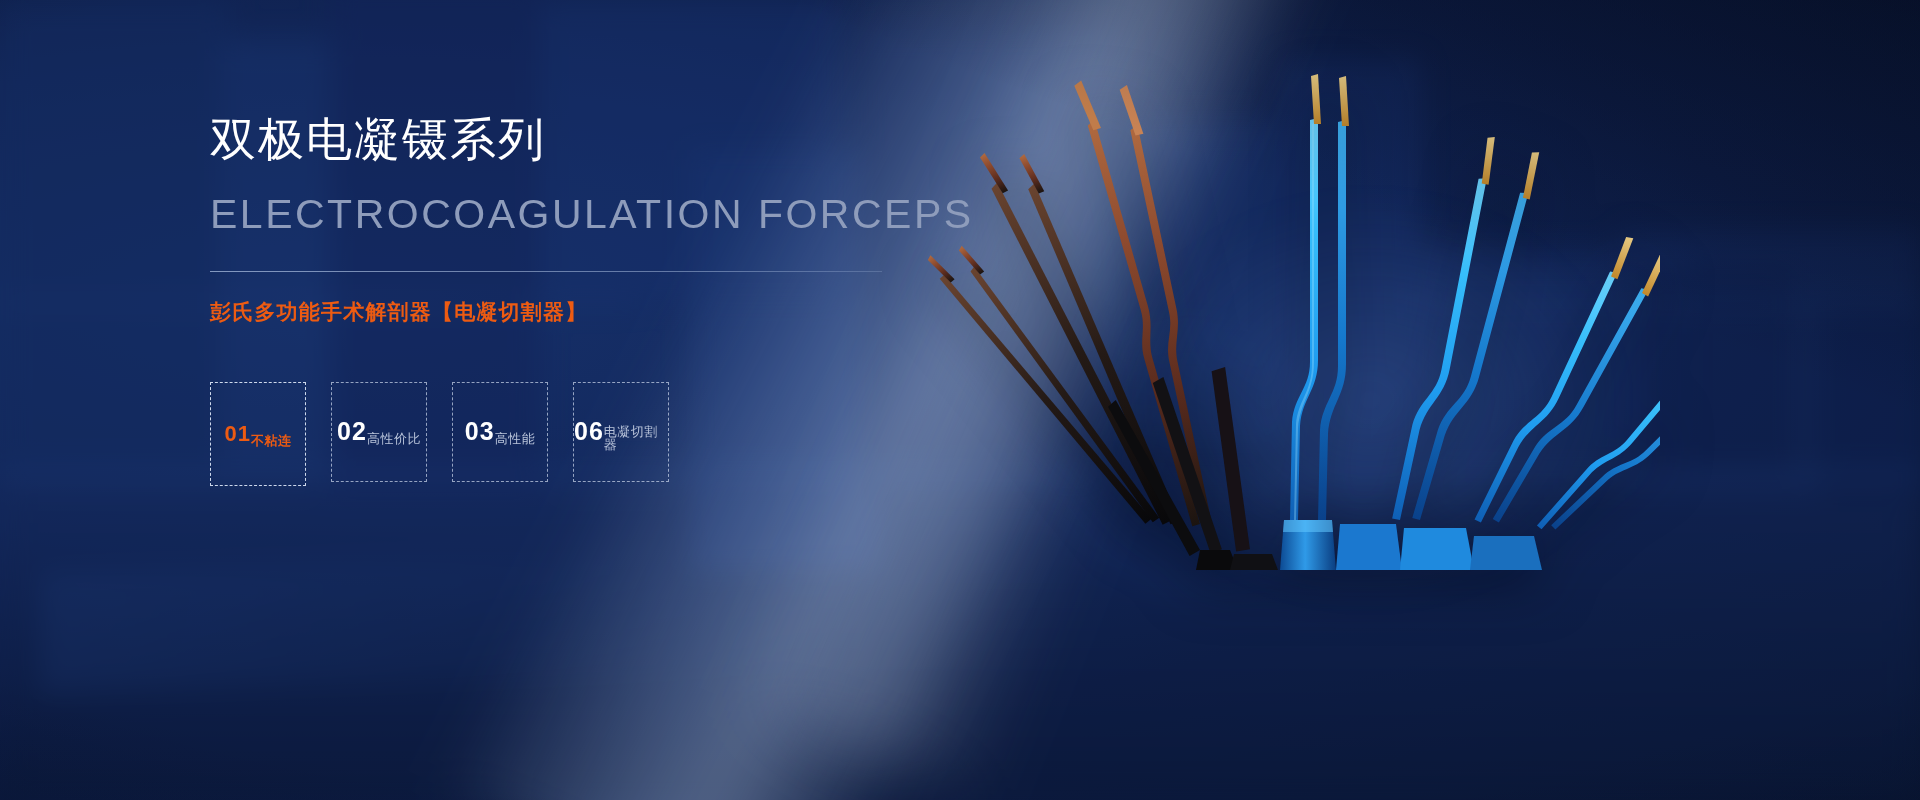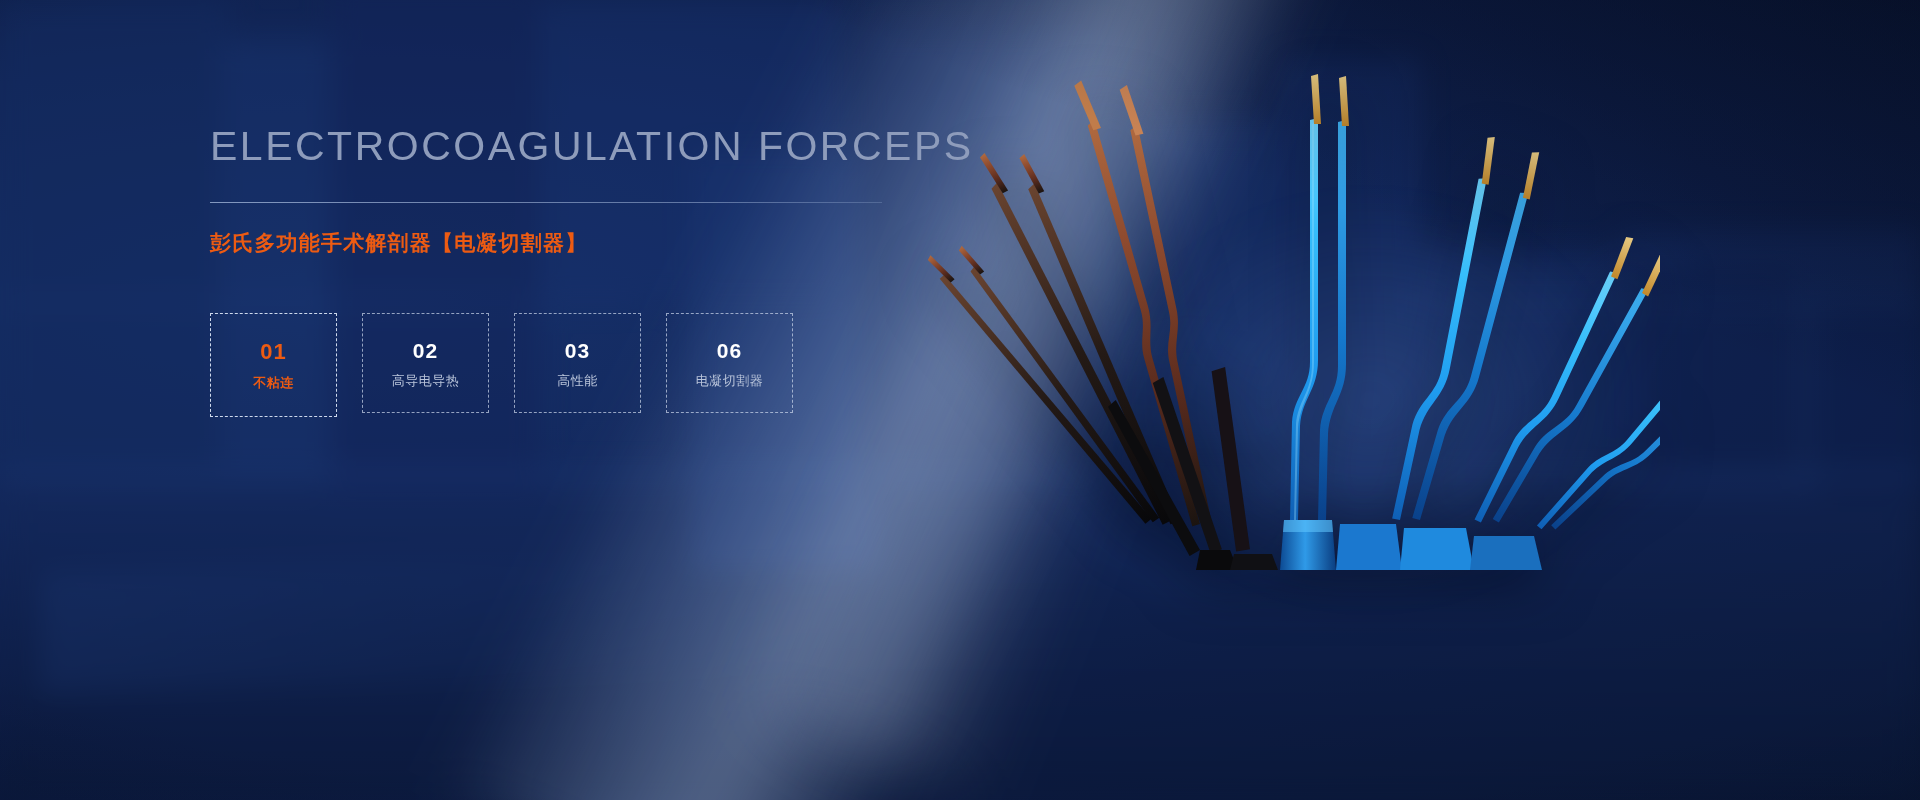--- a/index.html
+++ b/index.html
@@ -85,43 +85,43 @@
   }
 
   
   .content{ position:absolute; left:210px; top:112px; width:900px; }
 
   .title-cn{
     font-size:46px; font-weight:400; color:#ffffff;
     letter-spacing:2px; line-height:1.2; white-space:nowrap;
   }
   .title-en{
-    margin-top:10px;
+    margin-top:23px;
     font-size:41px; font-weight:300; color:#8e9cbb;
     letter-spacing:2.5px; line-height:1.18; white-space:nowrap;
   }
   .rule{
     margin-top:32px; width:672px; height:1px;
     background:linear-gradient(90deg,rgba(168,188,222,.75),rgba(168,188,222,.5) 75%,rgba(168,188,222,.25));
   }
   .subtitle-cn{
     margin-top:26px; font-size:21px; font-weight:700; color:#ed5b12;
     letter-spacing:1.2px; white-space:nowrap;
   }
 
   
   .features{ margin-top:56px; display:flex; gap:25px; }
   .feature{
-    width:127px; height:100px;
+    width:96px; height:100px;
     border:1px dashed rgba(205,216,236,.70);
-    display:flex; flex-direction:column; align-items:center; justify-content:center;
+    display:flex; flex-direction:row; align-items:center; justify-content:center;
     position:relative;
   }
   .feature .num{
-    font-size:21px; font-weight:700; color:#ffffff; letter-spacing:1px; line-height:1;
+    font-size:25px; font-weight:700; color:#ffffff; letter-spacing:1px; line-height:1;
   }
   .feature .lbl{
     margin-top:13px; font-size:13px; color:#b9c4da; letter-spacing:.5px; line-height:1;
   }
   .feature.active{ border-color:rgba(222,232,248,.92); height:104px; }
   .feature.active .num{ color:#ed5b12; font-size:22px; }
   .feature.active .lbl{ color:#ed5b12; font-weight:700; }
   .product-wrap{
     position:absolute; left:900px; top:50px; width:760px; height:520px;
     filter:drop-shadow(0 14px 26px rgba(2,8,26,.55));
@@ -292,37 +292,38 @@
 
       <path d="M300,500 L330,500 L338,520 L296,520 Z" fill="#0a0a0c"></path>
       <path d="M334,504 L372,504 L378,520 L330,520 Z" fill="#101014"></path>
     </svg>
   </div>
 
   <div class="vignette"></div>
 
   <div class="content">
 
+    <h1 class="title-cn">双极电凝镊系列</h1>
 
     <div class="title-en">ELECTROCOAGULATION FORCEPS</div>
 
     <div class="rule"></div>
 
     <div class="subtitle-cn">彭氏多功能手术解剖器【电凝切割器】</div>
 
     <div class="features">
 
       <div class="feature active">
         <div class="num">01</div>
         <div class="lbl">不粘连</div>
       </div>
 
       <div class="feature">
         <div class="num">02</div>
-        <div class="lbl">高导电导热</div>
+        <div class="lbl">高性价比</div>
       </div>
 
       <div class="feature">
         <div class="num">03</div>
         <div class="lbl">高性能</div>
       </div>
 
       <div class="feature">
         <div class="num">06</div>
         <div class="lbl">电凝切割器</div>

